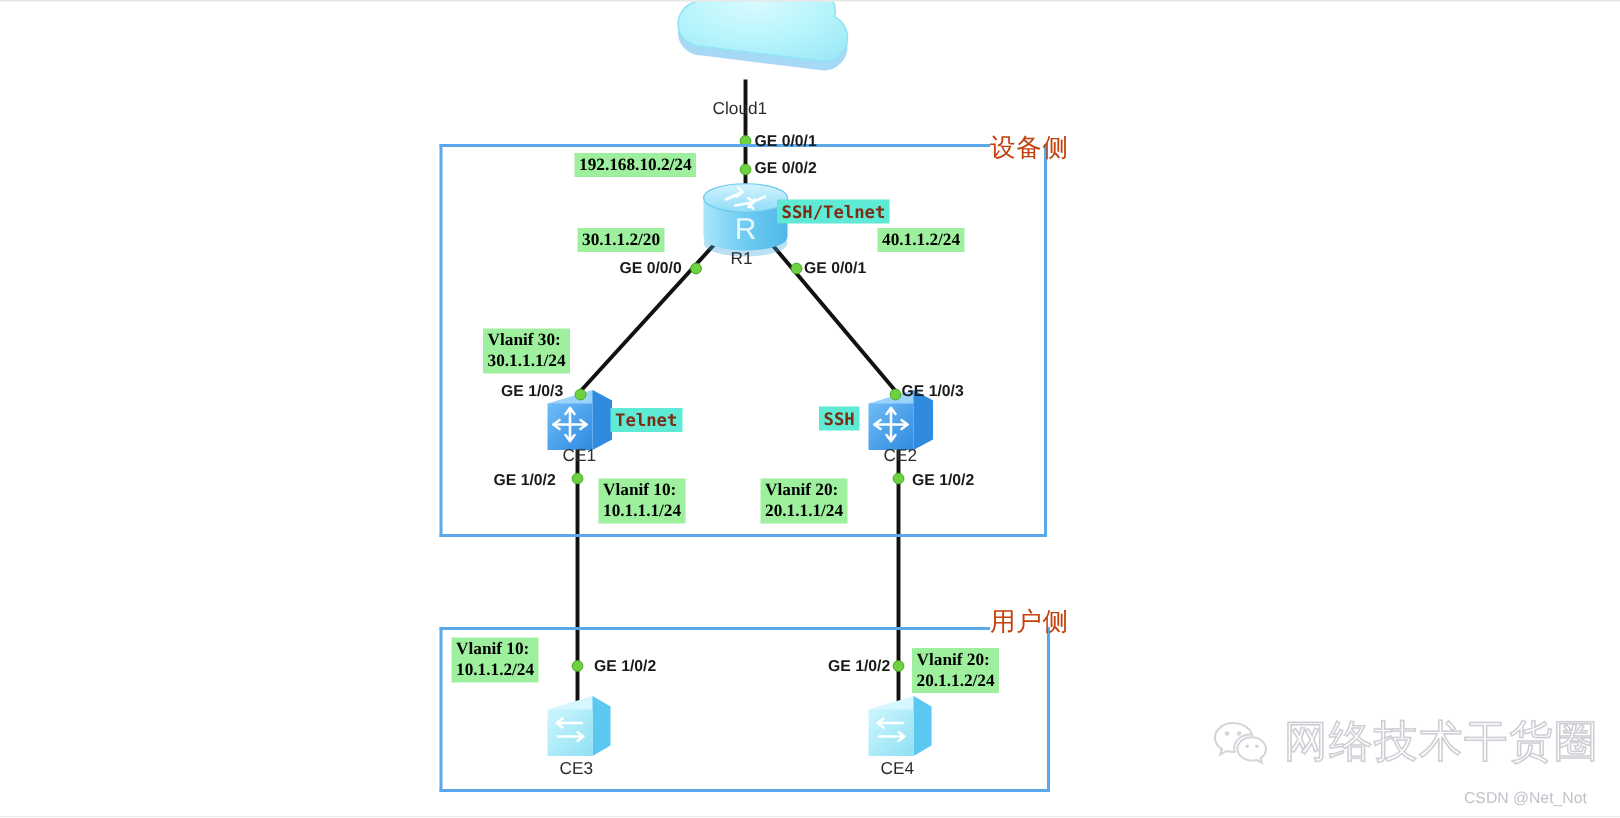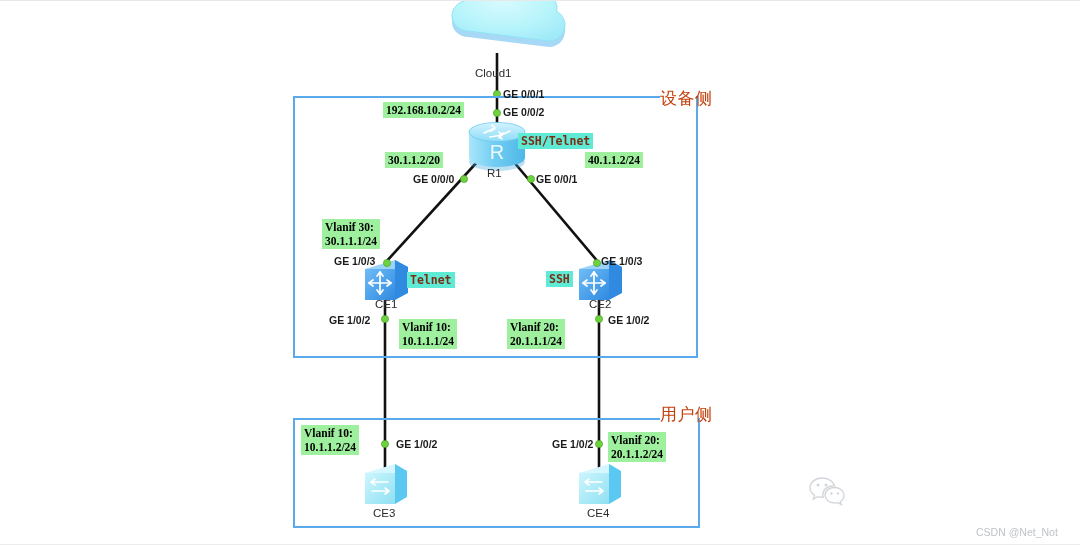--- a/index.html
+++ b/index.html
@@ -284,19 +284,20 @@
     <span style="display:inline-block; width:40px; height:32px; position:relative;">
       <svg width="40" height="32" viewBox="0 0 40 32">
         <path d="M14 3C7.4 3 2 7.4 2 12.8c0 3.1 1.8 5.8 4.6 7.6L5.4 24l4.4-2.3c1.3.4 2.7.6 4.2.6.4 0 .8 0 1.2-.1-.3-.8-.4-1.6-.4-2.4 0-5 4.8-9.1 10.7-9.1.4 0 .8 0 1.2.1C25.5 6.5 20.3 3 14 3z" fill="none" stroke="#cfd3d8" stroke-width="1.4"></path>
         <circle cx="10" cy="10" r="1.5" fill="#cfd3d8"></circle>
         <circle cx="18" cy="10" r="1.5" fill="#cfd3d8"></circle>
         <path d="M26.5 12.5c5.2 0 9.5 3.5 9.5 7.9 0 2.5-1.4 4.7-3.7 6.1l1 3-3.6-1.9c-1 .3-2.1.4-3.2.4-5.2 0-9.5-3.5-9.5-7.9s4.3-7.6 9.5-7.6z" fill="none" stroke="#cfd3d8" stroke-width="1.4"></path>
         <circle cx="23.5" cy="18.5" r="1.2" fill="#cfd3d8"></circle>
         <circle cx="30" cy="18.5" r="1.2" fill="#cfd3d8"></circle>
       </svg>
     </span>
+    <span class="wm-text">网络技术干货圈</span>
   </div>
 
   <div class="csdn-tag" style="left:976px; top:525px;">CSDN @Net_Not</div>
 
   <div class="bottom-rule"></div>
 
 </div>
 
 </body></html>

